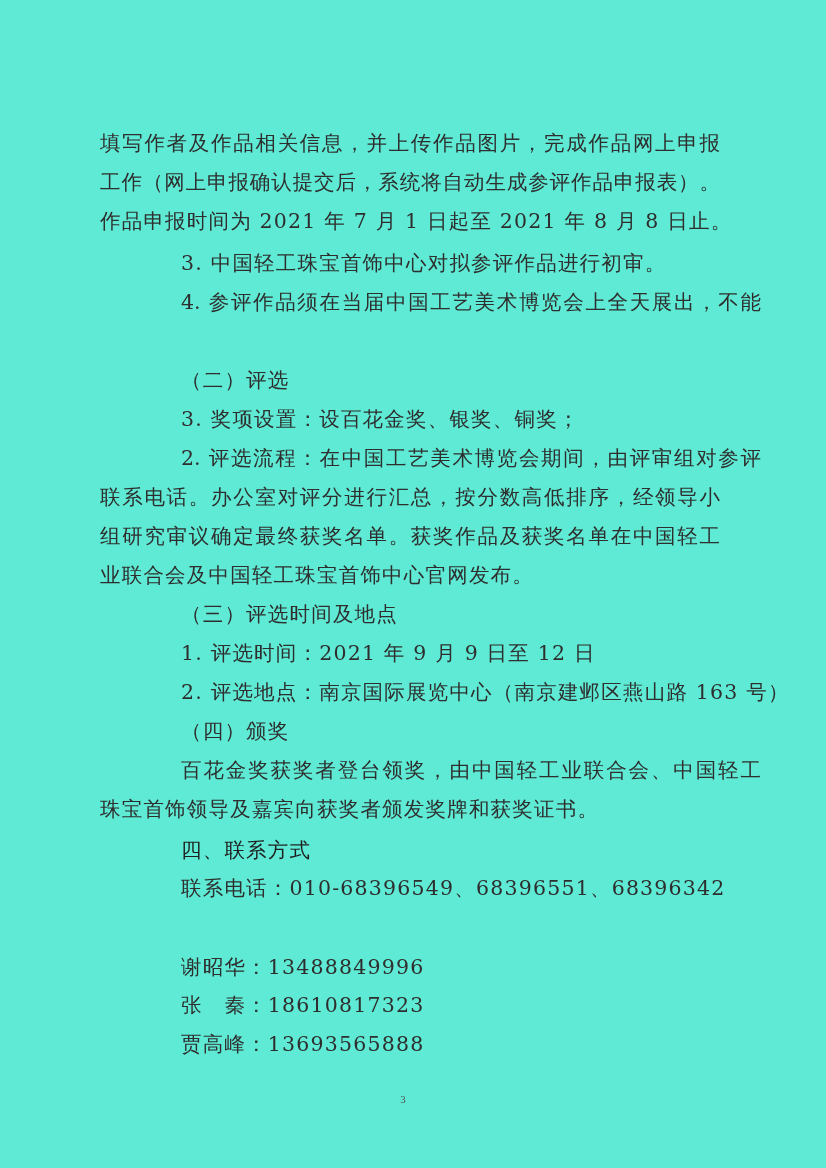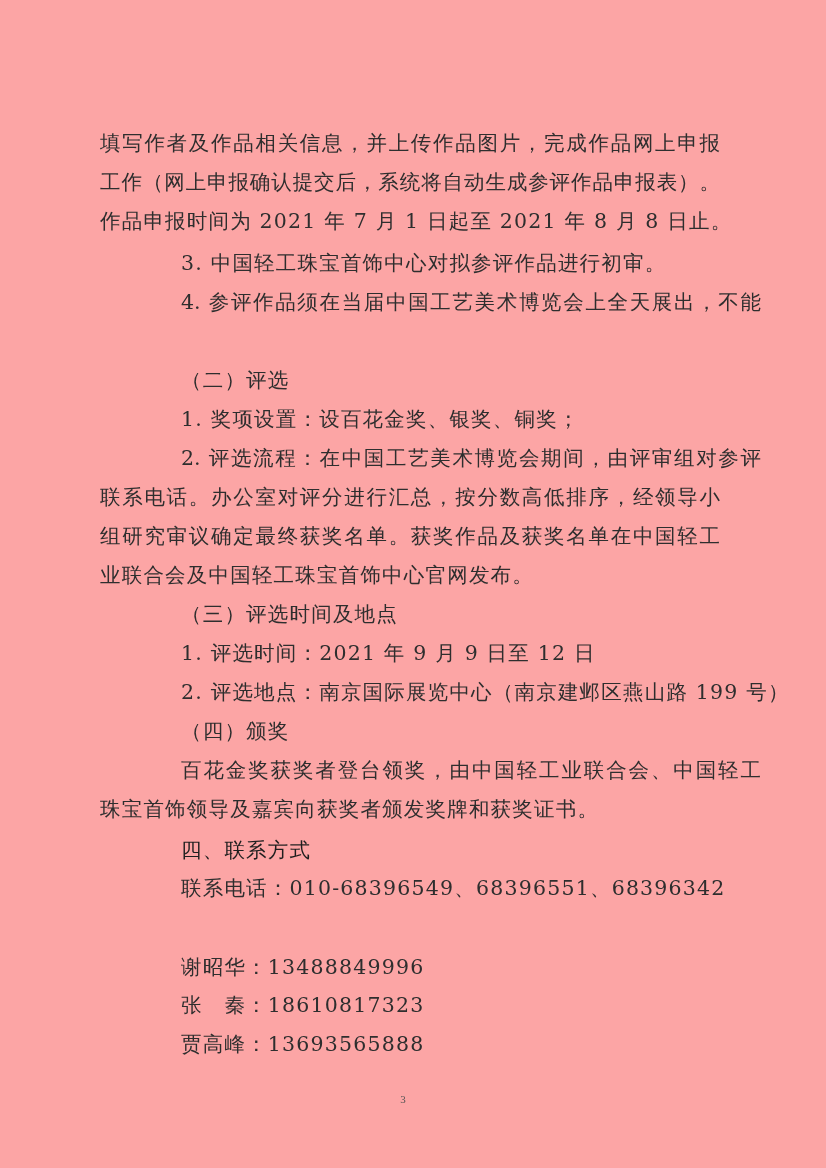--- a/index.html
+++ b/index.html
@@ -13,21 +13,21 @@
       position: relative;
       overflow: hidden;
       font-family: "DejaVu Serif", "Liberation Serif", serif;
       color: #2e2e2e;
     }
     .page {
       position: absolute;
       left: 0; top: 0;
       width: 826px;
       height: 1168px;
-      background: #fca5a5;
+      background: #5eead4;
     }
     .line {
       position: absolute;
       left: 100px;
       width: 620px;
       height: 30px;
       line-height: 30px;
       font-size: 20.5px;
       white-space: nowrap;
       letter-spacing: 1.2px;
@@ -53,28 +53,28 @@
 </head>
 <body>
 
 <div class="page">
   <div class="line justify" style="top:128px">填写作者及作品相关信息，并上传作品图片，完成作品网上申报</div>
   <div class="line justify" style="top:167px">工作（网上申报确认提交后，系统将自动生成参评作品申报表）。</div>
   <div class="line" style="top:206px">作品申报时间为 2021 年 7 月 1 日起至 2021 年 8 月 8 日止。</div>
   <div class="line indent" style="top:248px">3. 中国轻工珠宝首饰中心对拟参评作品进行初审。</div>
   <div class="line indent justify" style="top:287px">4. 参评作品须在当届中国工艺美术博览会上全天展出，不能</div>
   <div class="line indent" style="top:365px">（二）评选</div>
-  <div class="line indent" style="top:404px">1. 奖项设置：设百花金奖、银奖、铜奖；</div>
+  <div class="line indent" style="top:404px">3. 奖项设置：设百花金奖、银奖、铜奖；</div>
   <div class="line indent justify" style="top:443px">2. 评选流程：在中国工艺美术博览会期间，由评审组对参评</div>
   <div class="line justify" style="top:482px">联系电话。办公室对评分进行汇总，按分数高低排序，经领导小</div>
   <div class="line justify" style="top:521px">组研究审议确定最终获奖名单。获奖作品及获奖名单在中国轻工</div>
   <div class="line" style="top:560px">业联合会及中国轻工珠宝首饰中心官网发布。</div>
   <div class="line indent" style="top:599px">（三）评选时间及地点</div>
   <div class="line indent" style="top:638px">1. 评选时间：2021 年 9 月 9 日至 12 日</div>
-  <div class="line indent" style="top:677px">2. 评选地点：南京国际展览中心（南京建邺区燕山路 199 号）</div>
+  <div class="line indent" style="top:677px">2. 评选地点：南京国际展览中心（南京建邺区燕山路 163 号）</div>
   <div class="line indent" style="top:716px">（四）颁奖</div>
   <div class="line indent justify" style="top:755px">百花金奖获奖者登台领奖，由中国轻工业联合会、中国轻工</div>
   <div class="line" style="top:794px">珠宝首饰领导及嘉宾向获奖者颁发奖牌和获奖证书。</div>
   <div class="line indent bold" style="top:835px">四、联系方式</div>
   <div class="line indent" style="top:873px">联系电话：010-68396549、68396551、68396342</div>
   <div class="line indent" style="top:952px">谢昭华：13488849996</div>
   <div class="line indent" style="top:990px">张　秦：18610817323</div>
   <div class="line indent" style="top:1029px">贾高峰：13693565888</div>
 
   <div class="page-number">3</div>

